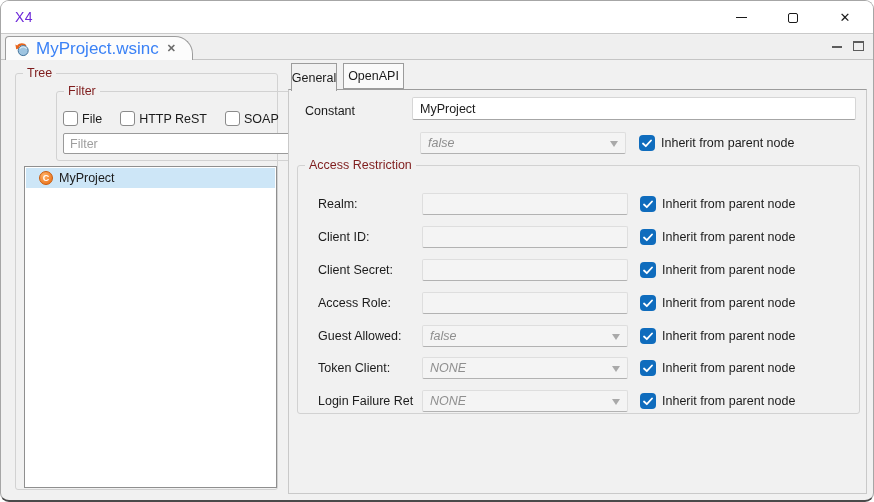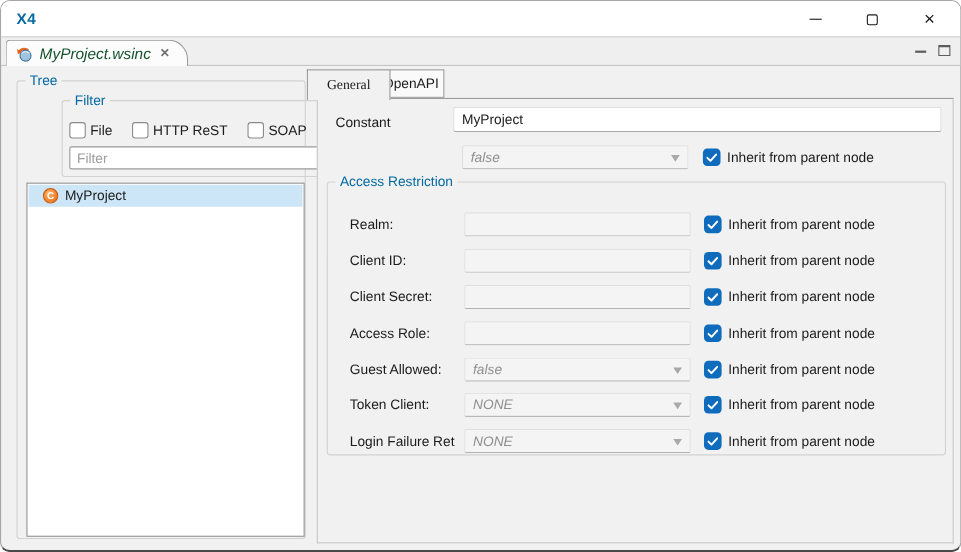--- a/index.html
+++ b/index.html
@@ -2,38 +2,38 @@
 <html><head>
 <meta charset="utf-8">
 <style>
   html,body{margin:0;padding:0;background:#ffffff;font-family:"Liberation Sans",sans-serif;}
   *{box-sizing:border-box;}
   .window{position:relative;width:874px;height:502px;background:#f1f1f1;
           border:1px solid #a6a6a6;border-bottom:2px solid #4a4a4a;border-radius:9px;
           overflow:hidden;font-size:12.5px;color:#1b1b1b;}
   
   .titlebar{position:absolute;left:0;top:0;right:0;height:33px;background:#ffffff;border-bottom:1px solid #c9c9c9;}
-  .logo{position:absolute;left:14px;top:8px;color:#0369a1;font-weight:bold;font-size:14px;letter-spacing:.5px;}
+  .logo{position:absolute;left:14px;top:8px;color:#6d28d9;font-weight:normal;font-size:14px;letter-spacing:.5px;}
   .winbtns{position:absolute;right:2px;top:0;height:33px;display:flex;}
   .winbtn{width:52px;height:33px;display:flex;align-items:center;justify-content:center;cursor:default;}
   .ic-min{width:11px;height:1px;background:#1a1a1a;}
   .ic-max{width:10px;height:10px;border:1.2px solid #1a1a1a;border-radius:2px;}
   .ic-close{font-size:13px;color:#1a1a1a;line-height:1;}
   
   .tabbar{position:absolute;left:0;top:34px;right:0;height:25px;background:#efefef;border-bottom:1px solid #c5c5c5;}
   .etab{position:absolute;left:4px;top:1px;height:24px;background:#fcfcfc;border:1px solid #9c9c9c;border-bottom:none;
         border-radius:4px 18px 0 0;display:flex;align-items:center;gap:6px;padding:0 16px 0 8px;}
-  .etab-title{font-size:14px;color:#14532d;font-style:italic;}
+  .etab-title{font-size:17px;color:#3b82f6;}
   .etab-close{font-size:11px;color:#6d6d6d;font-weight:bold;margin-left:2px;cursor:default;}
   .viewbtns{position:absolute;right:9px;top:4px;display:flex;gap:11px;align-items:flex-start;}
   .vmin{width:10px;height:2px;background:#5c5c5c;margin-top:7px;}
   .vmax{width:11px;height:10px;border:1px solid #5c5c5c;border-top-width:2px;margin-top:2px;background:transparent;}
   
   .groupbox{position:absolute;border:1px solid #d2d2d2;border-radius:3px;}
-  .grouplabel{position:absolute;top:-8px;left:7px;background:#f1f1f1;padding:0 4px;color:#0369a1;}
+  .grouplabel{position:absolute;top:-8px;left:7px;background:#f1f1f1;padding:0 4px;color:#7f1d1d;}
   
   .cb{width:15px;height:15px;border:1px solid #8b8b8b;border-radius:3px;background:#fff;flex:0 0 auto;}
   .filter-cbs{position:absolute;left:6px;top:19px;display:flex;align-items:center;gap:4px;}
   .filter-cbs .gap{width:10px;}
   .filter-input{position:absolute;left:6px;top:41px;width:244px;height:21px;border:1px solid #9a9a9a;border-radius:2px;
         background:#fff;padding:0 6px;font:12.5px "Liberation Sans",sans-serif;color:#1b1b1b;outline:none;}
   .filter-input::placeholder{color:#9e9e9e;}
   .treelist{position:absolute;left:8px;top:92px;width:253px;height:322px;background:#fff;border:1px solid #8f8f8f;}
   .treerow{position:absolute;left:1px;right:1px;top:1px;height:20px;background:#cde6f7;display:flex;align-items:center;
            padding-left:13px;gap:6px;}
@@ -110,21 +110,21 @@
     </div>
 
     <div class="treelist">
       <div class="treerow">
         <span class="node-icon">C</span>
         <span>MyProject</span>
       </div>
     </div>
   </div>
 
-  <div class="ftab active" style="left:278px;width:76px;font-family:Liberation Serif, serif;">
+  <div class="ftab active" style="left:290px;width:46px;">
     <span>General</span>
   </div>
   <div class="ftab inactive" style="left:342px;width:61px;">
     <span>OpenAPI</span>
   </div>
 
   <div class="content">
 
     <span class="flabel" style="left:16px;top:10px;">Constant</span>
     <input class="tinput" value="MyProject" style="">

